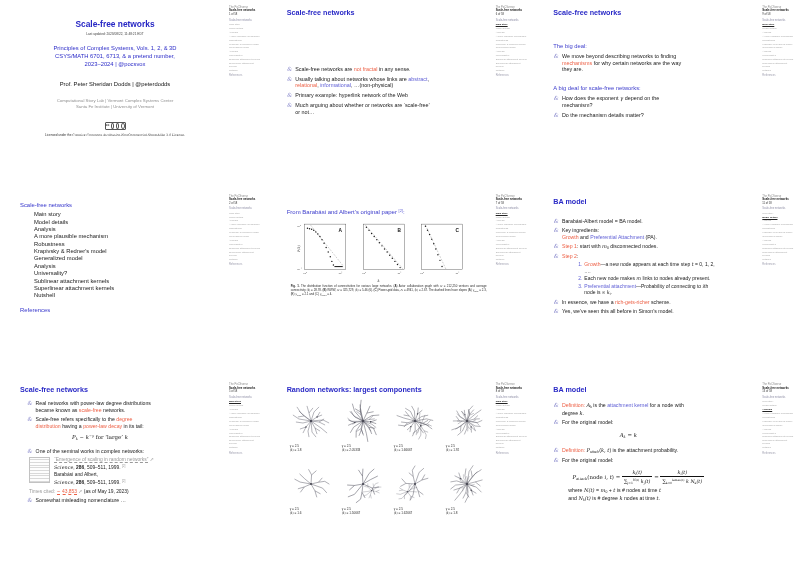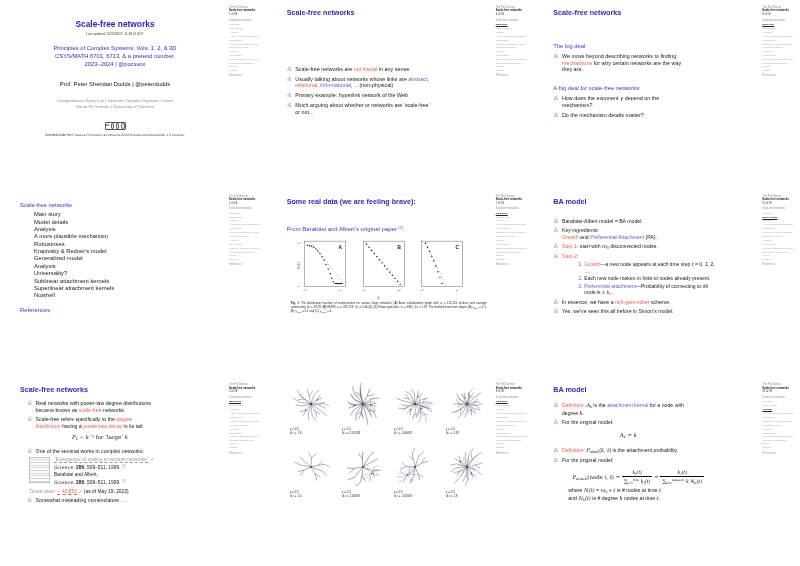--- a/index.html
+++ b/index.html
@@ -268,21 +268,20 @@
         <div class="sb-item">Universality?</div>
         <div class="sb-item">Sublinear attachment kernels</div>
         <div class="sb-item">Superlinear attachment kernels</div>
         <div class="sb-item">Nutshell</div>
         <div class="sb-refs">References</div>
       </div>
   </div>
 
   <div class="slide">
     <div class="content">
-      <div class="ftitle">Some real data (we are feeling brave):</div>
       <div class="bhead" style="margin-top:20px;font-size:6px;"><span>From Barabási and Albert’s original paper </span><span class="s-blue s-sup">[2]</span><span>:</span></div>
       <div class="fig">
         <div class="plots">
 
           <svg class="plot" width="62" height="58" viewBox="0 0 54 56">
             <text class="pylab" x="2" y="30" transform="rotate(-90 4 28)">P(k)</text>
             <rect class="pframe" x="10" y="3" width="40" height="44"></rect>
             <text class="ptick" x="3" y="6">10⁰</text>
             <text class="ptick" x="3" y="47">10⁻⁴</text>
             <text class="ptick" x="9" y="51.5">10⁰</text>
@@ -494,20 +493,21 @@
         <div class="sb-item">Universality?</div>
         <div class="sb-item">Sublinear attachment kernels</div>
         <div class="sb-item">Superlinear attachment kernels</div>
         <div class="sb-item">Nutshell</div>
         <div class="sb-refs">References</div>
       </div>
   </div>
 
   <div class="slide">
     <div class="content">
+      <div class="ftitle">Random networks: largest components</div>
       <div class="netgrid">
         <div class="netcell">
           <svg class="netsvg" width="48" height="46" viewBox="-25 -24 50 48">
               <use href="#netA" transform="scale(1.05)"></use>
             </svg>
           <div class="netlab">
               <div>γ = 2.5</div>
               <div>⟨k⟩ = 1.8</div>
             </div>
         </div>

